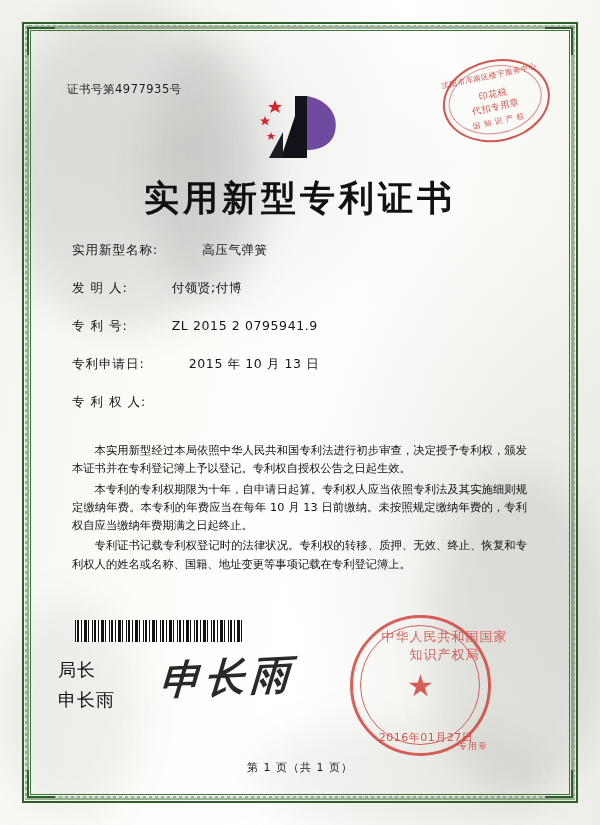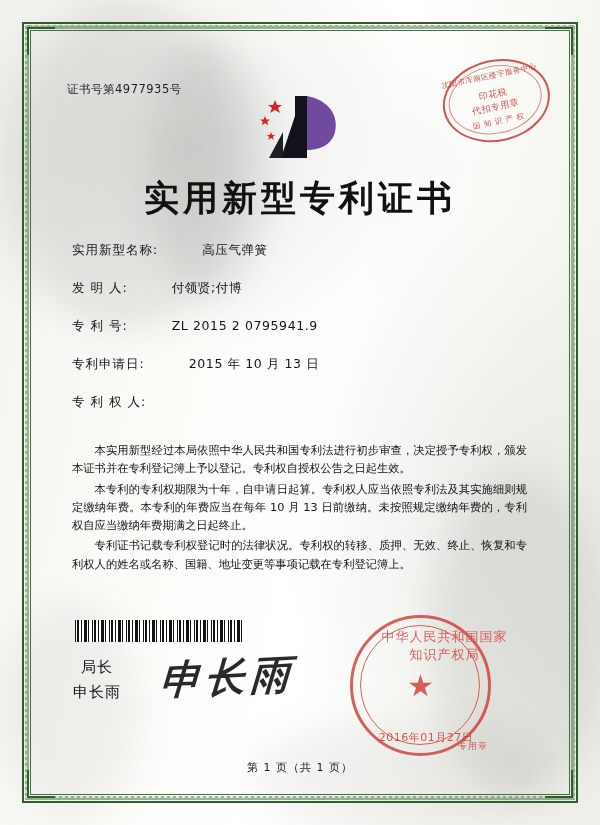--- a/index.html
+++ b/index.html
@@ -197,26 +197,25 @@
     width: 170px; height: 22px;
     background-image: repeating-linear-gradient(90deg,
       #111 0 1px, #fff 1px 2px, #111 2px 4px, #fff 4px 6px,
       #111 6px 7px, #fff 7px 9px, #111 9px 12px, #fff 12px 13px,
       #111 13px 14px, #fff 14px 17px);
   }
 
   
   .sign-block {
     position: absolute;
-    left: 23px; top: 605px;
-    font-size: 15px;
+    left: 8px; top: 605px;
+    font-size: 18px;
     color: #111;
     line-height: 1.65;
     letter-spacing: 1px;
-    text-align: center;
   }
   .handwriting {
     position: absolute;
     left: 110px; top: 600px;
     font-size: 40px;
     font-family: "DejaVu Serif", "Liberation Serif", serif;
     font-weight: bold;
     font-style: italic;
     color: #16181b;
     letter-spacing: 5px;

